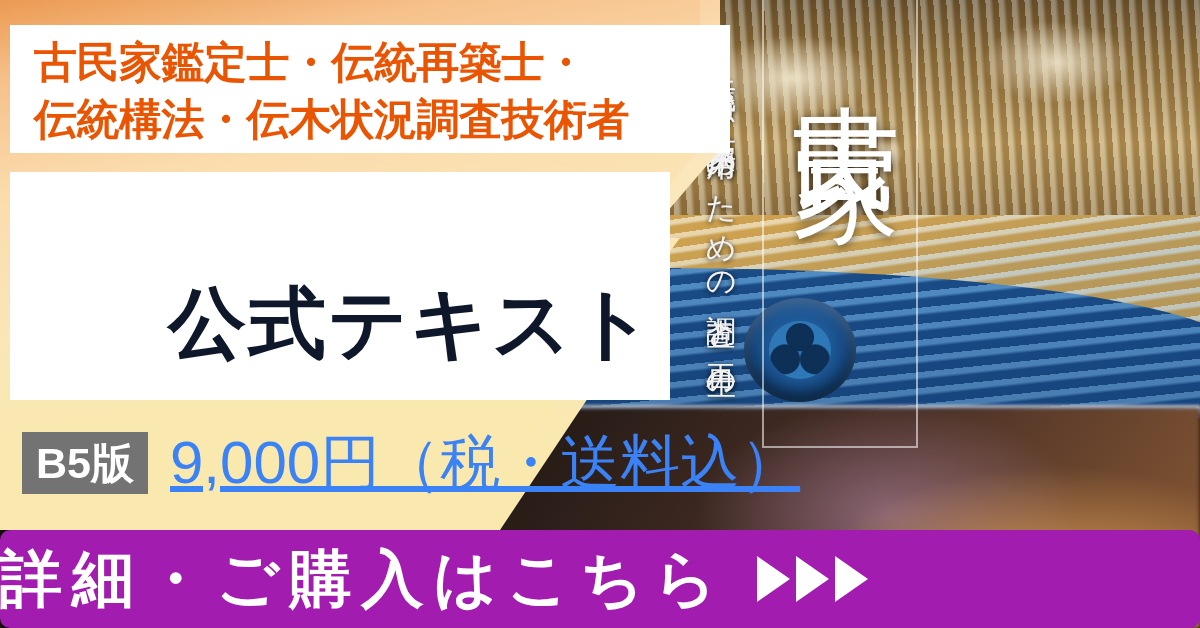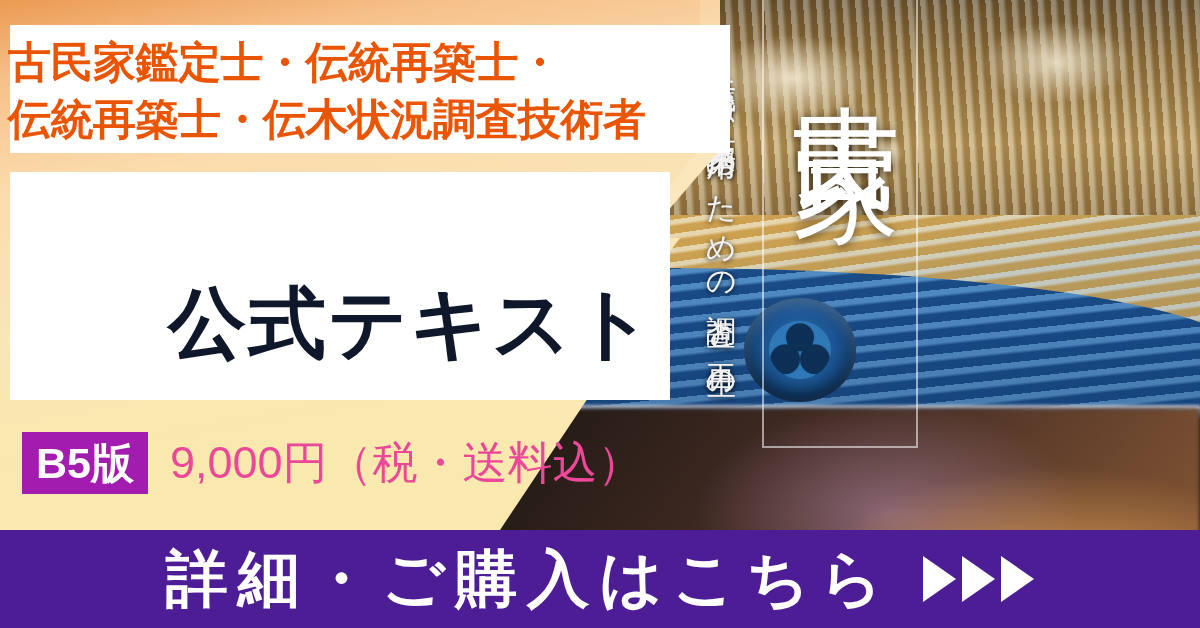--- a/index.html
+++ b/index.html
@@ -148,21 +148,21 @@
     clip-path: polygon(0 0, 720px 0, 720px 128px, 0 128px);
   }
   .panel-mid2 {
     left: 10px; top: 172px;
     width: 660px; height: 228px;
   }
 
   
   .headline {
     position: absolute;
-    left: 8px; top: 34px;
+    left: 34px; top: 34px;
     width: 706px;
     color: #ea5504;
     font-size: 43px;
     font-weight: 700;
     line-height: 1.32;
     letter-spacing: -0.5px;
     white-space: nowrap;
   }
   .headline .l2 { letter-spacing: -0.5px; }
 
@@ -184,50 +184,52 @@
     font-weight: 700;
     line-height: 1.02;
     letter-spacing: 2px;
     white-space: nowrap;
   }
 
   .badge {
     position: absolute;
     left: 22px; top: 432px;
     width: 126px; height: 62px;
-    background: #a21caf;
+    background: #737373;
     color: #ffffff;
     font-size: 43px;
     font-weight: 700;
     line-height: 62px;
     text-align: center;
     letter-spacing: 0;
   }
   .price {
     position: absolute;
     left: 170px; top: 432px;
     height: 62px;
     line-height: 62px;
-    color: #ec4899;
-    font-size: 45px;
+    color: #3b82f6;
+    font-size: 60px;
     font-weight: 400;
     letter-spacing: 0px;
     white-space: nowrap;
+    text-decoration: underline;
   }
 
   
   .cta {
     position: absolute;
     left: 0; top: 530px;
     width: 1200px; height: 98px;
-    background: #4c1d95;
+    background: #a21caf;
     display: flex;
     align-items: center;
-    justify-content: center;
+    justify-content: flex-start;
     gap: 26px;
+    border-radius: 10px;
   }
   .cta-label {
     color: #ffffff;
     font-size: 62px;
     font-weight: 700;
     letter-spacing: 10px;
     white-space: nowrap;
     line-height: 1;
   }
   .arrows {
@@ -301,21 +303,21 @@
   <div class="cover-title">古民家</div>
 
   <div class="warm-bg"></div>
   <div class="warm-bg-lower"></div>
 
   <div class="panel panel-top"></div>
   <div class="panel panel-mid2"></div>
 
   <div class="headline">
     <div>古民家鑑定士・伝統再築士・</div>
-    <div class="l2">伝統再築士・伝木状況調査技術者</div>
+    <div class="l2">伝統構法・伝木状況調査技術者</div>
   </div>
 
   <div class="title-big2">公式テキスト</div>
 
   <div class="badge">B5版</div>
   <div class="price">9,000円（税・送料込）</div>
 
   <div class="cta">
     <span class="cta-label">詳細・ご購入はこちら</span>
     <span class="arrows">

